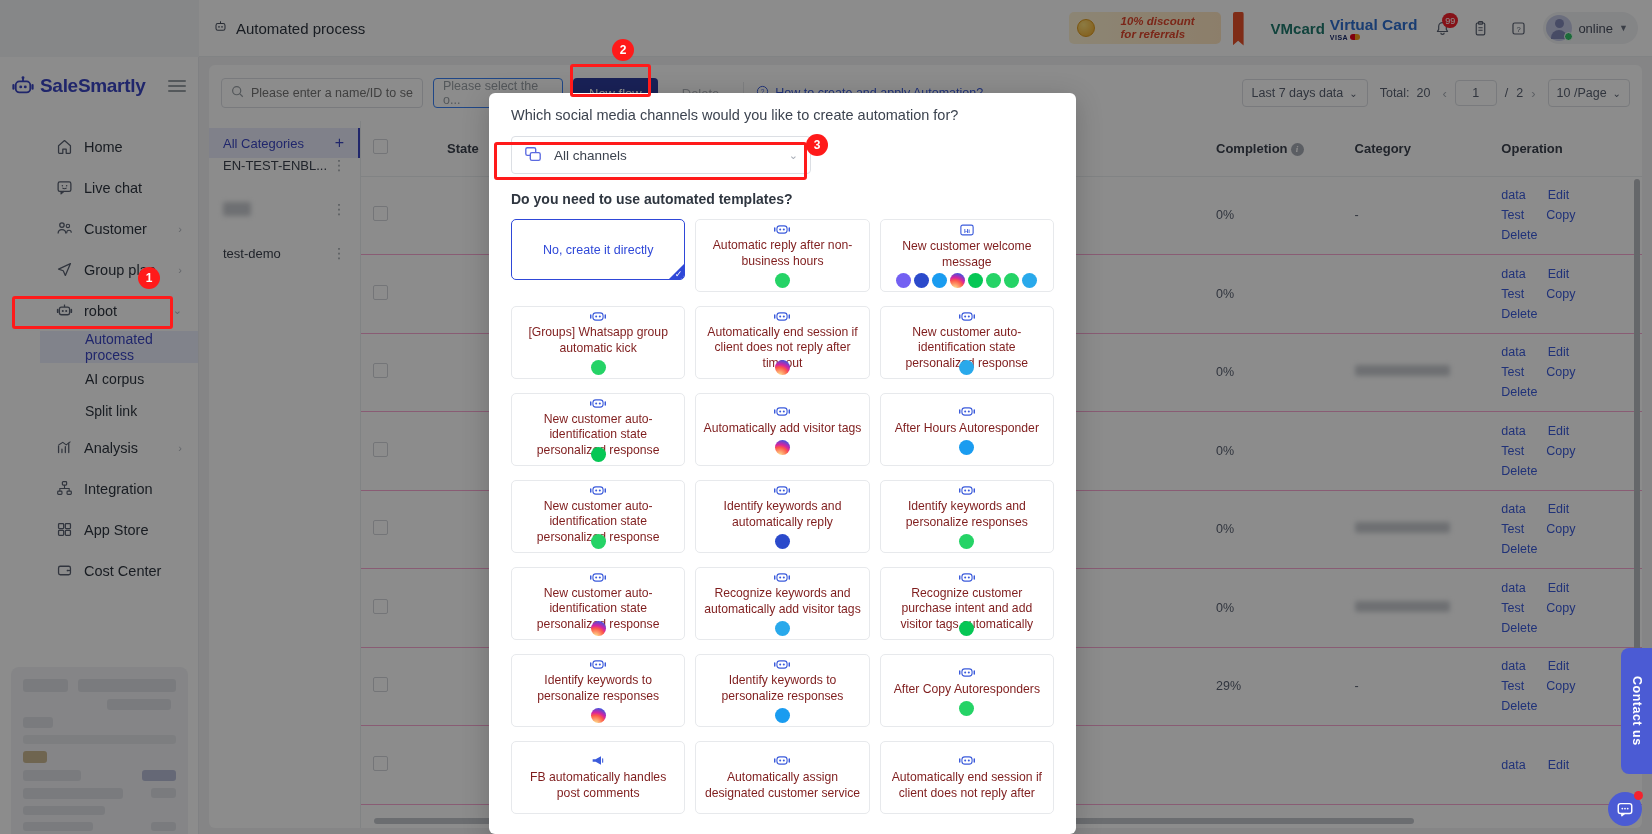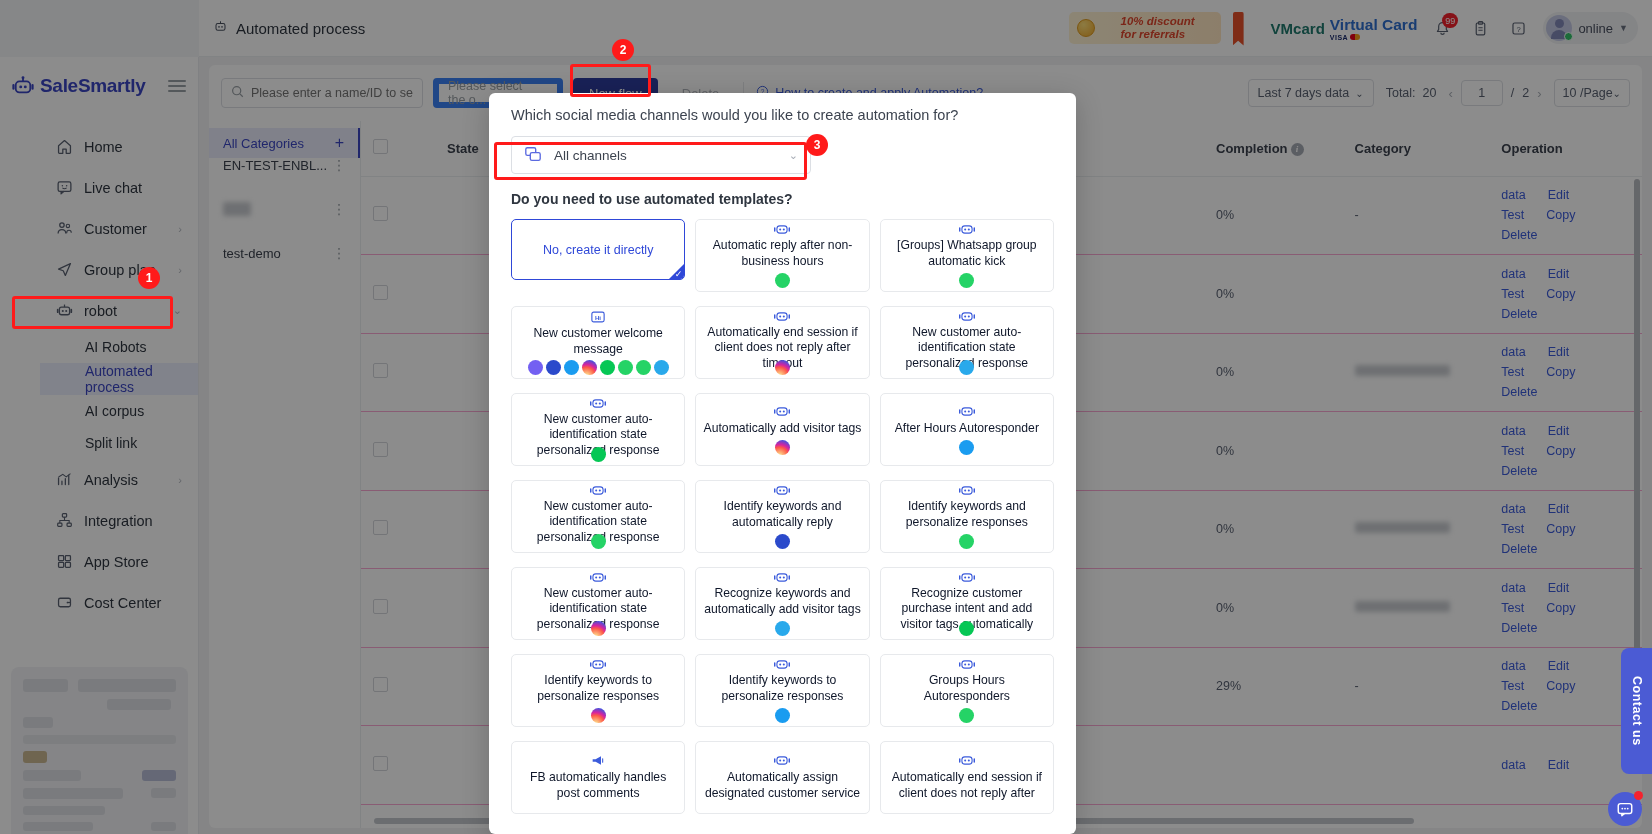--- a/index.html
+++ b/index.html
@@ -113,21 +113,21 @@
   .toolbar { display: flex; align-items: center; height: 56px; padding: 0 12px; gap: 10px; }
   .search-box {
     width: 202px; height: 30px; border: 1px solid #dcdfe4; border-radius: 4px;
     display: flex; align-items: center; padding: 0 9px; gap: 7px;
   }
   .search-box input {
     border: none; outline: none; font-size: 12.5px; color: #6b7280; width: 100%;
     font-family: "Liberation Sans", sans-serif; background: transparent;
   }
   .select-box {
-    width: 130px; height: 30px; border: 6px solid #3b82f6; border-radius: 4px;
+    width: 130px; height: 30px; border: 1px solid #3b82f6; border-radius: 4px;
     display: flex; align-items: center; padding: 3px 9px; font-size: 12.5px; color: #9aa0a6;
     justify-content: space-between;
   }
   .btn-primary {
     height: 30px; padding: 0 16px; background: #2f3c9e; color: #fff;
     border: none; border-radius: 4px; font-size: 13px; cursor: pointer;
     font-family: "Liberation Sans", sans-serif;
   }
   .btn-ghost {
     height: 30px; padding: 0 14px; background: transparent; color: #b0b4bb;
@@ -144,21 +144,21 @@
   }
   .total-txt { font-size: 12.5px; color: #5a6272; }
   .pager { display: flex; align-items: center; gap: 8px; font-size: 12.5px; color: #5a6272; }
   .pg-arrow { color: #aab0b8; cursor: pointer; font-size: 13px; }
   .pg-input {
     width: 42px; height: 26px; border: 1px solid #dcdfe4; border-radius: 4px;
     display: flex; align-items: center; justify-content: center; font-size: 12.5px; color: #5a6272;
   }
   .page-size {
     height: 28px; border: 1px solid #dcdfe4; border-radius: 4px; padding: 0 8px;
-    display: flex; align-items: center; gap: 0; font-size: 12.5px; color: #5a6272;
+    display: flex; align-items: center; gap: 6px; font-size: 12.5px; color: #5a6272;
   }
 
   
   .body-split { position: absolute; left: 0; top: 56px; right: 0; bottom: 0; display: flex; }
   .cat-panel { width: 152px; border-right: 1px solid #eceef1; padding-top: 7px; }
   .cat-all {
     height: 30px; background: #e9ecfb; color: #3b46c4; display: flex; align-items: center;
     justify-content: space-between; padding: 0 14px; font-size: 13px;
     border-right: 2px solid #3b46c4; cursor: pointer;
   }
@@ -227,21 +227,21 @@
   .tpl-card.selected { border: 1.5px solid #2f48d8; }
   .tpl-card .tip {
     position: absolute; right: 0; bottom: 0; width: 0; height: 0;
     border-left: 15px solid transparent; border-bottom: 15px solid #2f48d8;
   }
   .tpl-card .tick {
     position: absolute; right: 2px; bottom: 0px; color: #fff; font-size: 9px;
   }
   .tpl-icon { margin-bottom: 2px; height: 15px; display: flex; align-items: center; }
   .tpl-label {
-    font-size: 12.2px; color: #0f172a; text-align: center; line-height: 1.28;
+    font-size: 12.2px; color: #7f1d1d; text-align: center; line-height: 1.28;
   }
   .tpl-card.selected .tpl-label { color: #2f48d8; font-size: 12.5px; }
   .badge-row { display: flex; gap: 3px; margin-top: 3px; }
   .cb { width: 15px; height: 15px; border-radius: 50%; display:inline-block; }
 
   
   .c-wa { background: #25d366; }
   .c-tg { background: #29a9eb; }
   .c-ig { background: radial-gradient(circle at 30% 107%, #fdf497 0%, #fd5949 45%, #d6249f 60%, #285aeb 90%); }
   .c-line { background: #06c755; }
@@ -357,23 +357,20 @@
                 <circle cx="12" cy="10.5" r="1.2" fill="#5a6272"></circle>
                 <line x1="10" y1="3" x2="10" y2="6" stroke="#5a6272" stroke-width="1.5"></line>
                 <line x1="2" y1="9" x2="2" y2="12" stroke="#5a6272" stroke-width="2" stroke-linecap="round"></line>
                 <line x1="18" y1="9" x2="18" y2="12" stroke="#5a6272" stroke-width="2" stroke-linecap="round"></line>
               </svg>
             </span>
           <span class="lbl">robot</span>
           <span class="chev">⌄</span>
         </div>
 
-        <div class="nav-sub">
-          <span>AI Robots</span>
-        </div>
         <div class="nav-sub active">
           <span>Automated process</span>
         </div>
         <div class="nav-sub">
           <span>AI corpus</span>
         </div>
         <div class="nav-sub">
           <span>Split link</span>
         </div>
 
@@ -778,36 +775,20 @@
             </svg>
           </span>
         <div class="tpl-label">Automatic reply after non-business hours</div>
         <div class="badge-row">
             <span class="cb c-wa"></span>
           </div>
       </div>
 
       <div class="tpl-card">
         <span class="tpl-icon">
-            <svg width="16" height="13" viewBox="0 0 22 16">
-              <rect x="4" y="3" width="14" height="10" rx="4" fill="none" stroke="#3b5bdb" stroke-width="1.5"></rect>
-              <circle cx="8.5" cy="8" r="1.4" fill="#3b5bdb"></circle>
-              <circle cx="13.5" cy="8" r="1.4" fill="#3b5bdb"></circle>
-              <line x1="1" y1="6" x2="1" y2="10" stroke="#3b5bdb" stroke-width="2" stroke-linecap="round"></line>
-              <line x1="21" y1="6" x2="21" y2="10" stroke="#3b5bdb" stroke-width="2" stroke-linecap="round"></line>
-            </svg>
-          </span>
-        <div class="tpl-label">[Groups] Whatsapp group automatic kick</div>
-        <div class="badge-row">
-            <span class="cb c-wa"></span>
-          </div>
-      </div>
-
-      <div class="tpl-card">
-        <span class="tpl-icon">
             <svg width="14" height="14" viewBox="0 0 16 16">
               <rect x="1" y="2.5" width="14" height="11" rx="2" fill="none" stroke="#3b5bdb" stroke-width="1.3"></rect>
               <text x="8" y="11" font-size="7" text-anchor="middle" fill="#3b5bdb" font-family="Liberation Sans" font-weight="bold">Hi</text>
             </svg>
           </span>
         <div class="tpl-label">New customer welcome message</div>
         <div class="badge-row">
           <span class="cb c-vi"></span>
           <span class="cb c-em"></span>
           <span class="cb c-laz"></span>
@@ -822,20 +803,36 @@
       <div class="tpl-card">
         <span class="tpl-icon">
             <svg width="16" height="13" viewBox="0 0 22 16">
               <rect x="4" y="3" width="14" height="10" rx="4" fill="none" stroke="#3b5bdb" stroke-width="1.5"></rect>
               <circle cx="8.5" cy="8" r="1.4" fill="#3b5bdb"></circle>
               <circle cx="13.5" cy="8" r="1.4" fill="#3b5bdb"></circle>
               <line x1="1" y1="6" x2="1" y2="10" stroke="#3b5bdb" stroke-width="2" stroke-linecap="round"></line>
               <line x1="21" y1="6" x2="21" y2="10" stroke="#3b5bdb" stroke-width="2" stroke-linecap="round"></line>
             </svg>
           </span>
+        <div class="tpl-label">[Groups] Whatsapp group automatic kick</div>
+        <div class="badge-row">
+            <span class="cb c-wa"></span>
+          </div>
+      </div>
+
+      <div class="tpl-card">
+        <span class="tpl-icon">
+            <svg width="16" height="13" viewBox="0 0 22 16">
+              <rect x="4" y="3" width="14" height="10" rx="4" fill="none" stroke="#3b5bdb" stroke-width="1.5"></rect>
+              <circle cx="8.5" cy="8" r="1.4" fill="#3b5bdb"></circle>
+              <circle cx="13.5" cy="8" r="1.4" fill="#3b5bdb"></circle>
+              <line x1="1" y1="6" x2="1" y2="10" stroke="#3b5bdb" stroke-width="2" stroke-linecap="round"></line>
+              <line x1="21" y1="6" x2="21" y2="10" stroke="#3b5bdb" stroke-width="2" stroke-linecap="round"></line>
+            </svg>
+          </span>
         <div class="tpl-label">Automatically end session if client does not reply after timeout</div>
         <div class="badge-row" style="margin-top:-11px;">
             <span class="cb c-ig"></span>
           </div>
       </div>
 
       <div class="tpl-card">
         <span class="tpl-icon">
             <svg width="16" height="13" viewBox="0 0 22 16">
               <rect x="4" y="3" width="14" height="10" rx="4" fill="none" stroke="#3b5bdb" stroke-width="1.5"></rect>
@@ -1030,21 +1027,21 @@
       <div class="tpl-card">
         <span class="tpl-icon">
             <svg width="16" height="13" viewBox="0 0 22 16">
               <rect x="4" y="3" width="14" height="10" rx="4" fill="none" stroke="#3b5bdb" stroke-width="1.5"></rect>
               <circle cx="8.5" cy="8" r="1.4" fill="#3b5bdb"></circle>
               <circle cx="13.5" cy="8" r="1.4" fill="#3b5bdb"></circle>
               <line x1="1" y1="6" x2="1" y2="10" stroke="#3b5bdb" stroke-width="2" stroke-linecap="round"></line>
               <line x1="21" y1="6" x2="21" y2="10" stroke="#3b5bdb" stroke-width="2" stroke-linecap="round"></line>
             </svg>
           </span>
-        <div class="tpl-label">Groups Hours Autoresponders</div>
+        <div class="tpl-label">After Copy Autoresponders</div>
         <div class="badge-row">
             <span class="cb c-wa2"></span>
           </div>
       </div>
 
       <div class="tpl-card">
         <span class="tpl-icon">
             <svg width="15" height="13" viewBox="0 0 18 14">
               <path d="M2 5.5h3.5L12 2v10L5.5 8.5H2z" fill="#3b5bdb"></path>
               <path d="M14 5v4" stroke="#3b5bdb" stroke-width="1.3" stroke-linecap="round"></path>

